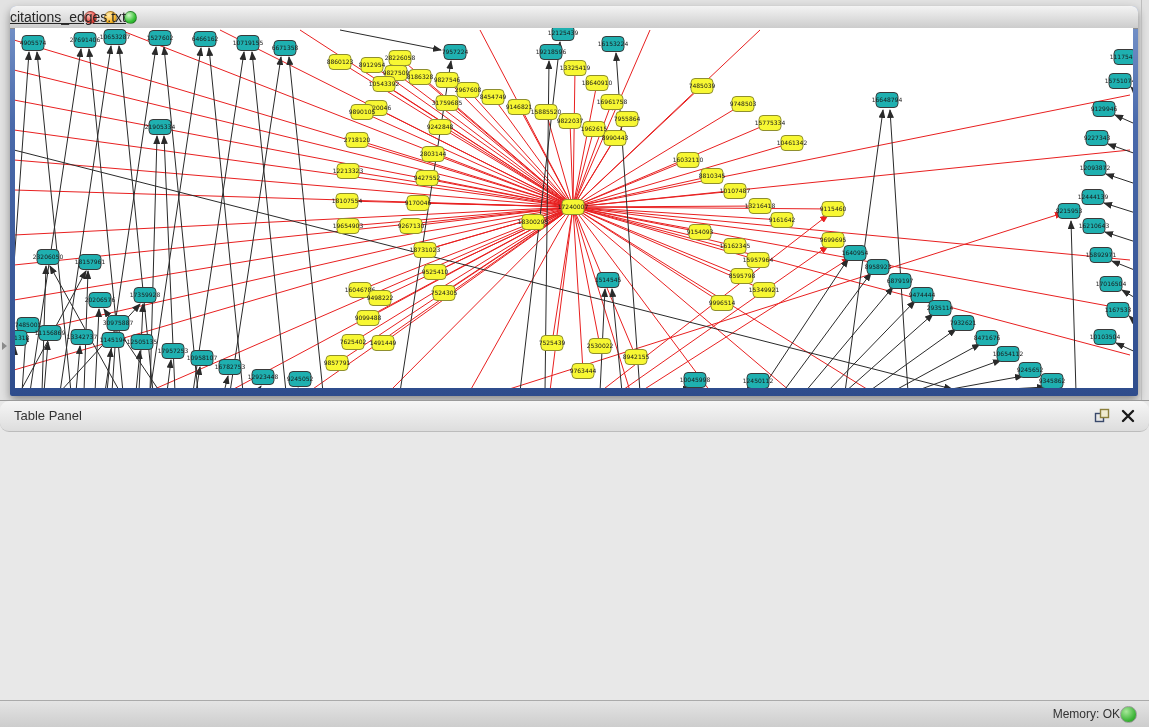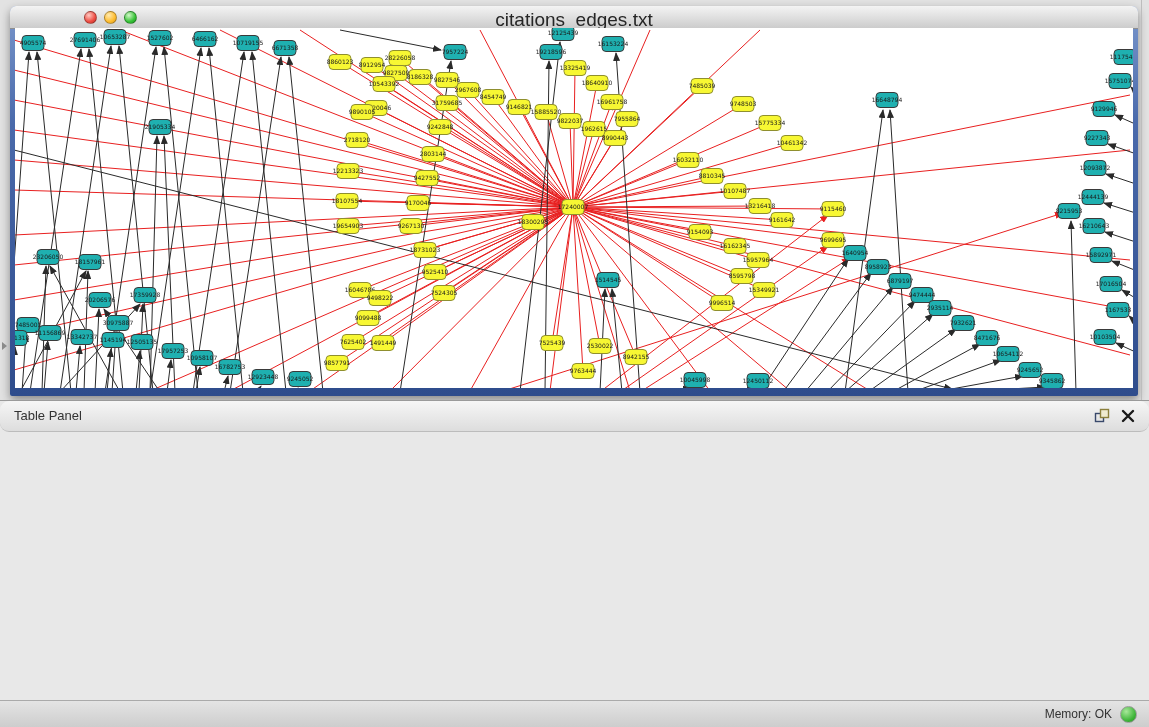--- a/index.html
+++ b/index.html
@@ -4,42 +4,42 @@
 <style>
   html,body{margin:0;padding:0;background:#d9d9d9;}
   .screen{position:relative;width:1149px;height:727px;background:#e2e2e2;overflow:hidden;
           font-family:"Liberation Sans",sans-serif;-webkit-font-smoothing:antialiased;}
   
   .net-window{position:absolute;left:10px;top:6px;width:1128px;height:390px;border-radius:6px 6px 2px 2px;
               background:linear-gradient(180deg,#7a97cc 0%,#4a6aab 30%,#2e4c8c 100%);
               box-shadow:0 4px 10px rgba(0,0,0,.4);}
   .titlebar{position:absolute;left:0;top:0;right:0;height:22px;border-radius:6px 6px 0 0;
             background:linear-gradient(180deg,#f4f4f4,#cccccc);border-bottom:1px solid #8e8e8e;}
-  .titlebar .title{position:absolute;left:0;right:0;top:3px;text-align:center;font-size:19px;color:#262626;}
+  .titlebar .title{position:absolute;left:0;right:0;top:3px;font-size:14px;color:#262626;text-decoration:underline;}
   .light{position:absolute;top:5px;width:13px;height:13px;border-radius:50%;border:1px solid rgba(0,0,0,.3);box-sizing:border-box;}
   .light.red{left:74px;background:radial-gradient(circle at 35% 30%,#ffc9c2,#ee4d43 60%,#b93129);}
   .light.yellow{left:94px;background:radial-gradient(circle at 35% 30%,#ffeab0,#febc2e 60%,#cf9421);}
   .light.green{left:114px;background:radial-gradient(circle at 35% 30%,#d2f7c8,#37c337 60%,#1f8f24);}
   .canvas{position:absolute;left:5px;right:5px;top:22px;bottom:8px;background:#ffffff;overflow:hidden;}
   .canvas svg{display:block;width:100%;height:100%;}
   .right-divider{position:absolute;left:1141px;top:0;width:1px;height:400px;background:#bdbdbd;}
   .west-arrow{position:absolute;left:2px;top:342px;width:0;height:0;border-top:4px solid transparent;
               border-bottom:4px solid transparent;border-left:5px solid #8a8a8a;}
   
   .table-panel{position:absolute;left:0;top:400px;width:1149px;height:300px;background:#e8e8e8;border-top:1px solid #9a9a9a;}
   .panel-header{position:absolute;left:0;top:0;right:0;height:30px;background:linear-gradient(180deg,#f6f6f6,#dddddd);
                 border-bottom:1px solid #bcbcbc;border-radius:9px;}
   .panel-header .ptitle{position:absolute;left:14px;top:7px;font-size:13px;color:#333;}
   .panel-hbtn{position:absolute;top:6px;width:18px;height:18px;cursor:default;}
   .panel-hbtn.float{right:38px;}
   .panel-hbtn.close{right:12px;}
   
   .statusbar{position:absolute;left:0;bottom:0;width:1149px;height:27px;background:linear-gradient(180deg,#e4e4e4,#cdcdcd);
              border-top:1px solid #aaa;display:flex;align-items:center;justify-content:flex-end;padding-right:12px;box-sizing:border-box;}
-  .statusbar .memtext{font-size:12px;color:#333;margin-right:8px;}
+  .statusbar .memtext{font-size:12px;color:#333;}
   .memdot{width:15px;height:15px;border-radius:50%;background:radial-gradient(circle at 35% 30%,#a8e89a,#3cb437 65%,#2a8a28);border:1px solid #9a9a9a;}
 </style>
 </head>
 <body>
 
 <div class="screen">
 
   <div class="net-window">
     <div class="titlebar">
       <span class="light red"></span>

